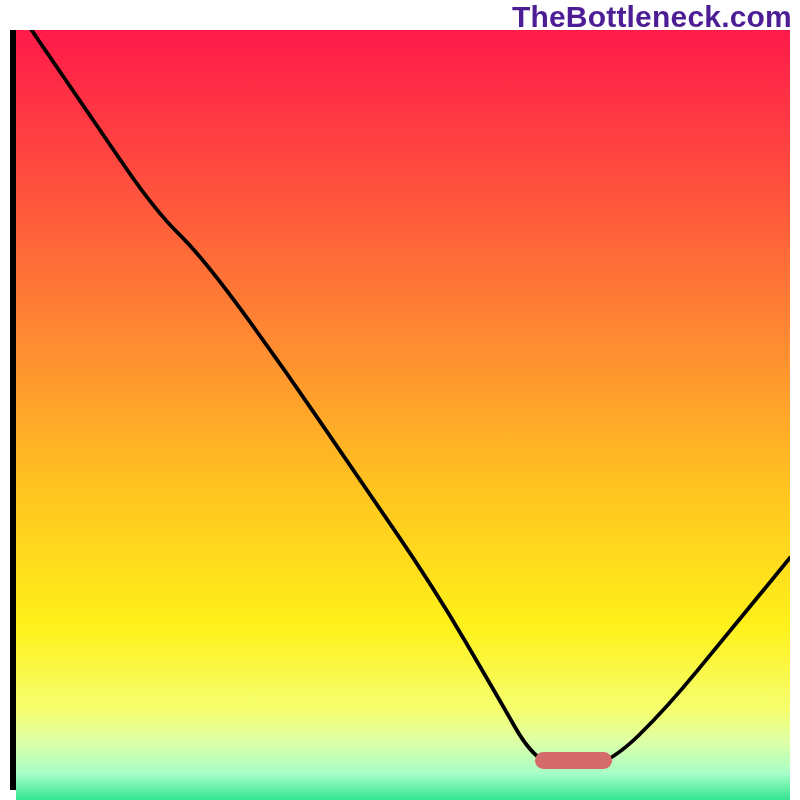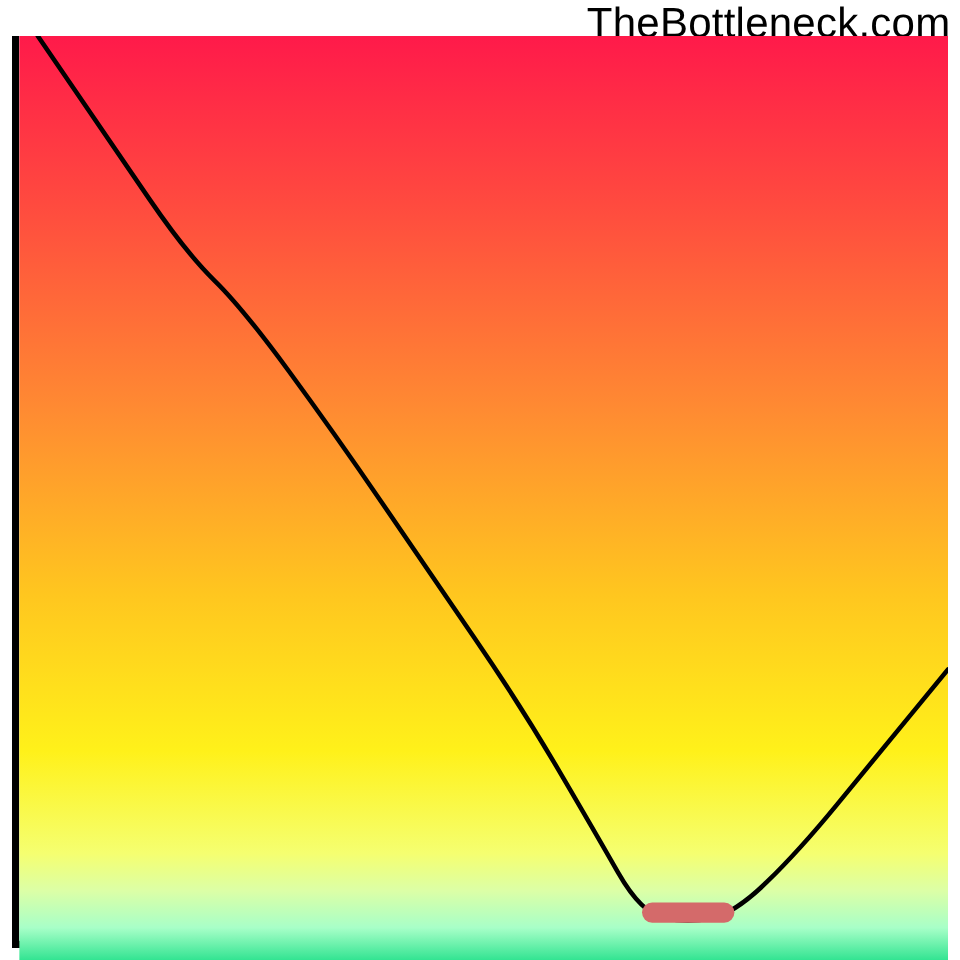--- a/index.html
+++ b/index.html
@@ -13,23 +13,23 @@
   .stage {
     position: relative;
     width: 800px;
     height: 800px;
   }
   .watermark {
     position: absolute;
     top: 0px;
     right: 8px;
     font-family: Arial, Helvetica, sans-serif;
-    font-size: 35px;
-    font-weight: 400;
-    color: #000000;
+    font-size: 30px;
+    font-weight: 700;
+    color: #4c1d95;
     letter-spacing: 0.2px;
   }
   .plot-frame {
     position: absolute;
     left: 10px;
     top: 30px;
     width: 780px;
     height: 760px;
     box-sizing: border-box;
     border-left: 6px solid #000;

